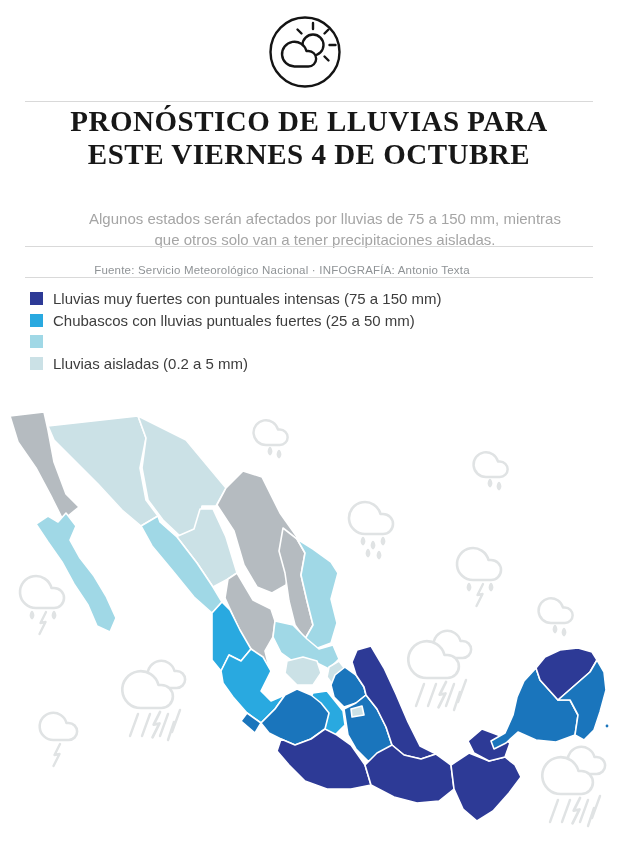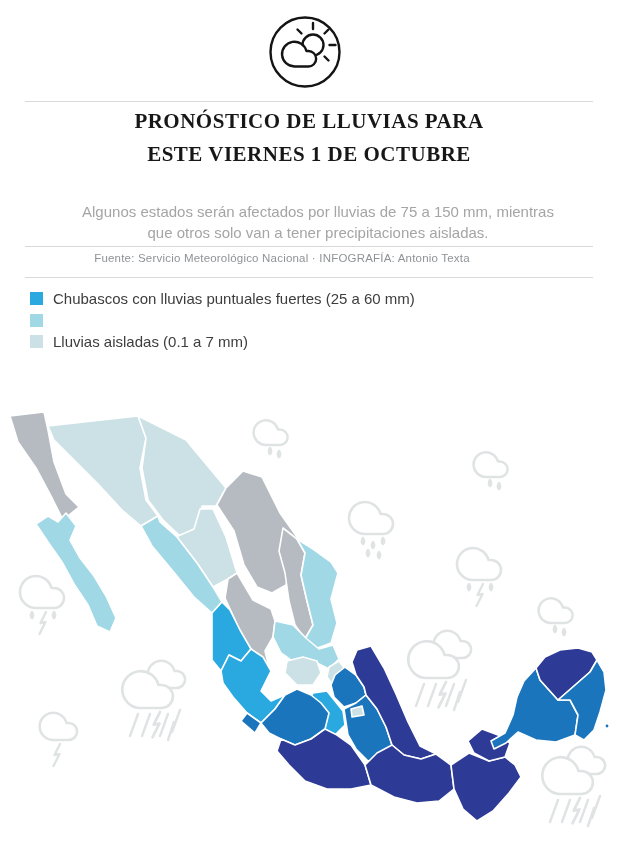--- a/index.html
+++ b/index.html
@@ -4,25 +4,25 @@
 <style>
   html,body{margin:0;padding:0;background:#ffffff;}
   .page{position:relative;width:618px;height:850px;background:#fff;overflow:hidden;
         font-family:"Liberation Sans",sans-serif;}
   .badge{position:absolute;left:267px;top:14px;width:76px;height:76px;}
   .rule{position:absolute;left:25px;width:568px;height:1px;background:#d9d9d9;}
   .rule.r1{top:101px;}
   .rule.r2{top:246px;}
   .rule.r3{top:277px;}
   .title{position:absolute;top:105px;left:0;width:618px;margin:0;text-align:center;
-         font-family:"Liberation Serif",serif;font-weight:bold;font-size:21px;
+         font-family:"Liberation Serif",serif;font-weight:bold;font-size:29px;
          line-height:33px;letter-spacing:.5px;color:#171717;}
-  .subtitle{position:absolute;top:192px;left:69px;width:480px;margin:9px;text-align:center;
+  .subtitle{position:absolute;top:192px;left:69px;width:480px;margin:16px;text-align:center;
             font-size:15px;line-height:21px;color:#a5a5a5;}
-  .source{position:absolute;top:252px;left:0;width:564px;margin:0;text-align:center;
+  .source{position:absolute;top:264px;left:0;width:564px;margin:0;text-align:center;
           font-size:11.5px;color:#8f9396;letter-spacing:.2px;}
   .legend{position:absolute;top:288px;left:30px;}
   .legend-row{display:flex;align-items:center;height:21.5px;}
   .swatch{width:13px;height:13px;margin-right:10px;flex:0 0 13px;}
   .legend-label{font-size:15px;color:#3d3d3d;}
   .map{position:absolute;top:410px;left:0;}
   .state{stroke:#ffffff;stroke-width:1.6;stroke-linejoin:round;}
   .decor{stroke:#e0e3e4;stroke-width:2.4;fill:#ffffff;stroke-linejoin:round;stroke-linecap:round;}
   .decor-line{stroke:#e0e3e4;stroke-width:2.4;fill:none;stroke-linecap:round;stroke-linejoin:round;}
   .hdr-ic{stroke:#141414;fill:none;stroke-width:2.4;stroke-linecap:round;stroke-linejoin:round;}
@@ -45,40 +45,44 @@
       <g transform="translate(13.5,21.5) scale(1.55)">
         <path class="hdr-ic hdr-fill" d="M18 10h-1.26A8 8 0 1 0 9 20h9a5 5 0 0 0 0-10z" style="stroke-width:1.55"></path>
       </g>
     </svg>
   </div>
 
   <div class="rule r1"></div>
 
   <h1 class="title">
     <span>PRONÓSTICO DE LLUVIAS PARA</span><br>
-    <span>ESTE VIERNES 1 DE OCTUBRE</span>
+    <span>ESTE VIERNES 4 DE OCTUBRE</span>
   </h1>
 
   <p class="subtitle">Algunos estados serán afectados por lluvias de 75 a 150 mm, mientras que otros solo van a tener precipitaciones aisladas.</p>
 
   <div class="rule r2"></div>
   <p class="source">Fuente: Servicio Meteorológico Nacional · INFOGRAFÍA: Antonio Texta</p>
   <div class="rule r3"></div>
 
   <div class="legend">
     <div class="legend-row">
+      <span class="swatch" style="background: rgb(45, 58, 150);"></span>
+      <span class="legend-label">Lluvias muy fuertes con puntuales intensas (75 a 150 mm)</span>
+    </div>
+    <div class="legend-row">
       <span class="swatch" style="background: rgb(41, 169, 224);"></span>
-      <span class="legend-label">Chubascos con lluvias puntuales fuertes (25 a 60 mm)</span>
+      <span class="legend-label">Chubascos con lluvias puntuales fuertes (25 a 50 mm)</span>
     </div>
     <div class="legend-row">
       <span class="swatch" style="background: rgb(160, 216, 230);"></span>
     </div>
     <div class="legend-row">
       <span class="swatch" style="background: rgb(203, 225, 230);"></span>
-      <span class="legend-label">Lluvias aisladas (0.1 a 7 mm)</span>
+      <span class="legend-label">Lluvias aisladas (0.2 a 5 mm)</span>
     </div>
   </div>
 
   <svg class="map" width="618" height="440" viewBox="0 0 618 440">
     <defs>
       <path id="cloud" d="M18 10h-1.26A8 8 0 1 0 9 20h9a5 5 0 0 0 0-10z"></path>
       <path id="drop" d="M0,0 q2.4,3.4 0,6.2 q-2.4,-2.8 0,-6.2 z"></path>
       <path id="bolt" d="M0,0 L-5.5,11 L-0.5,10 L-6.5,22"></path>
       <g id="rain-sm">
         <use href="#cloud" transform="scale(1.55)" class="decor" style="stroke-width:1.6"></use>

